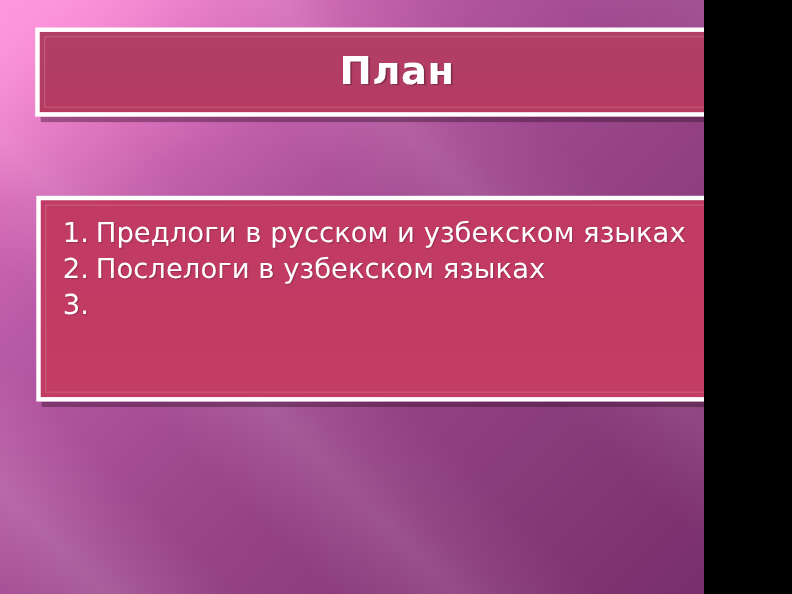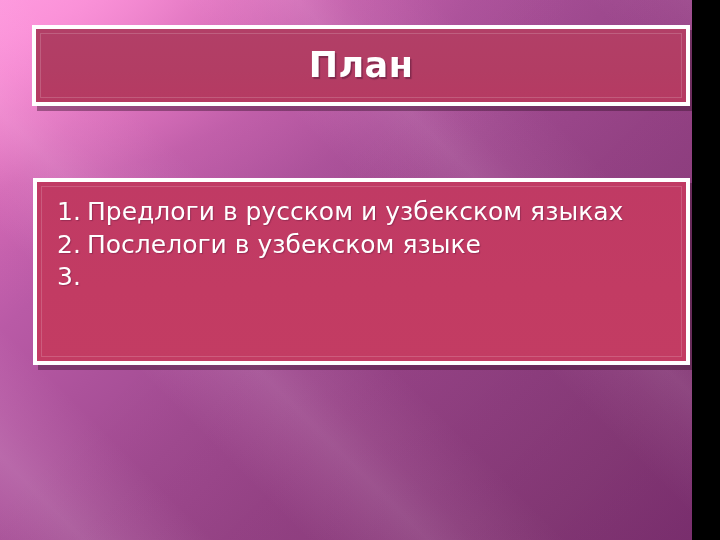--- a/index.html
+++ b/index.html
@@ -3,21 +3,21 @@
 <meta charset="utf-8">
 <title>Slide</title>
 <style>
   html, body {
     margin: 0;
     padding: 0;
     background: #000;
   }
   #slide {
     position: relative;
-    width: 692px;
+    width: 640px;
     height: 540px;
     overflow: hidden;
     font-family: "DejaVu Sans", "Liberation Sans", sans-serif;
     background-color: #be185d;
   }
 
   
   .bg-base {
     position: absolute;
     inset: 0;
@@ -173,21 +173,21 @@
   </div>
 
   <div class="panel" id="content-panel">
     <div class="inner-rule"></div>
 
     <ol id="plan-list">
       <li>
         <span class="marker">1.</span><span>Предлоги в русском и узбекском языках</span>
       </li>
       <li>
-        <span class="marker">2.</span><span>Послелоги в узбекском языке</span>
+        <span class="marker">2.</span><span>Послелоги в узбекском языках</span>
       </li>
       <li>
         <span class="marker">3.</span>
       </li>
     </ol>
   </div>
 
 </div>
 
 </body></html>

